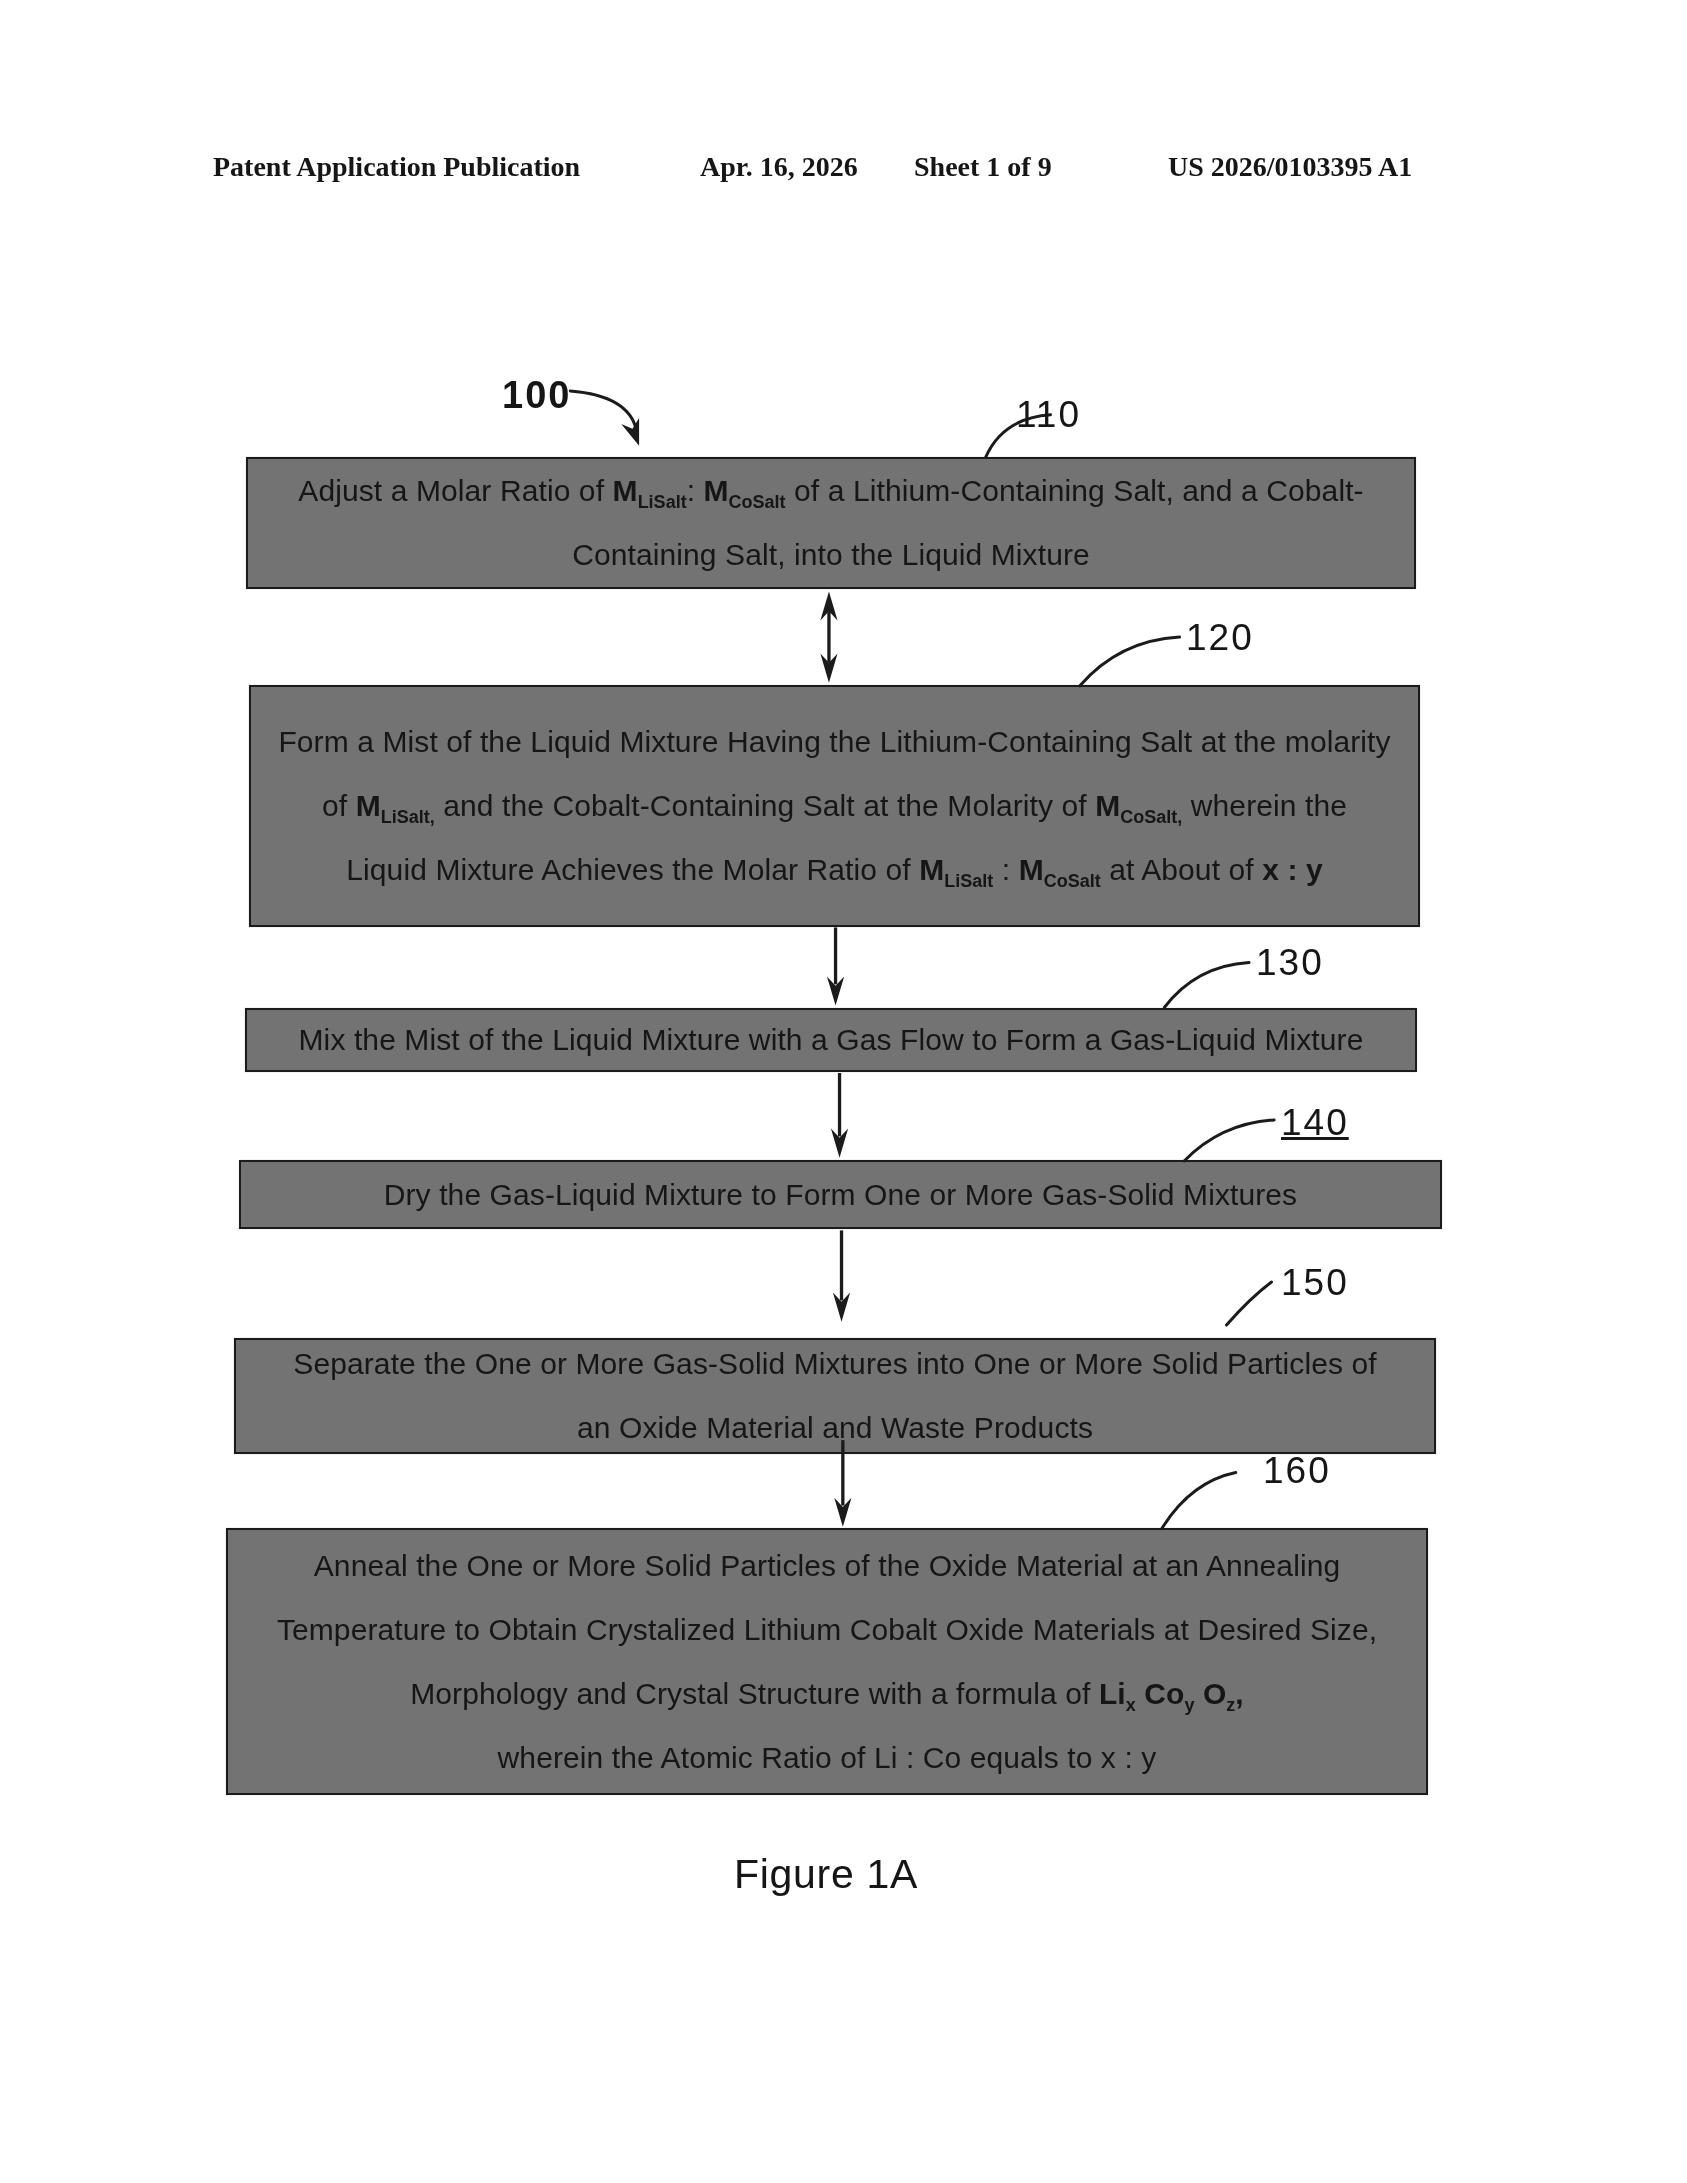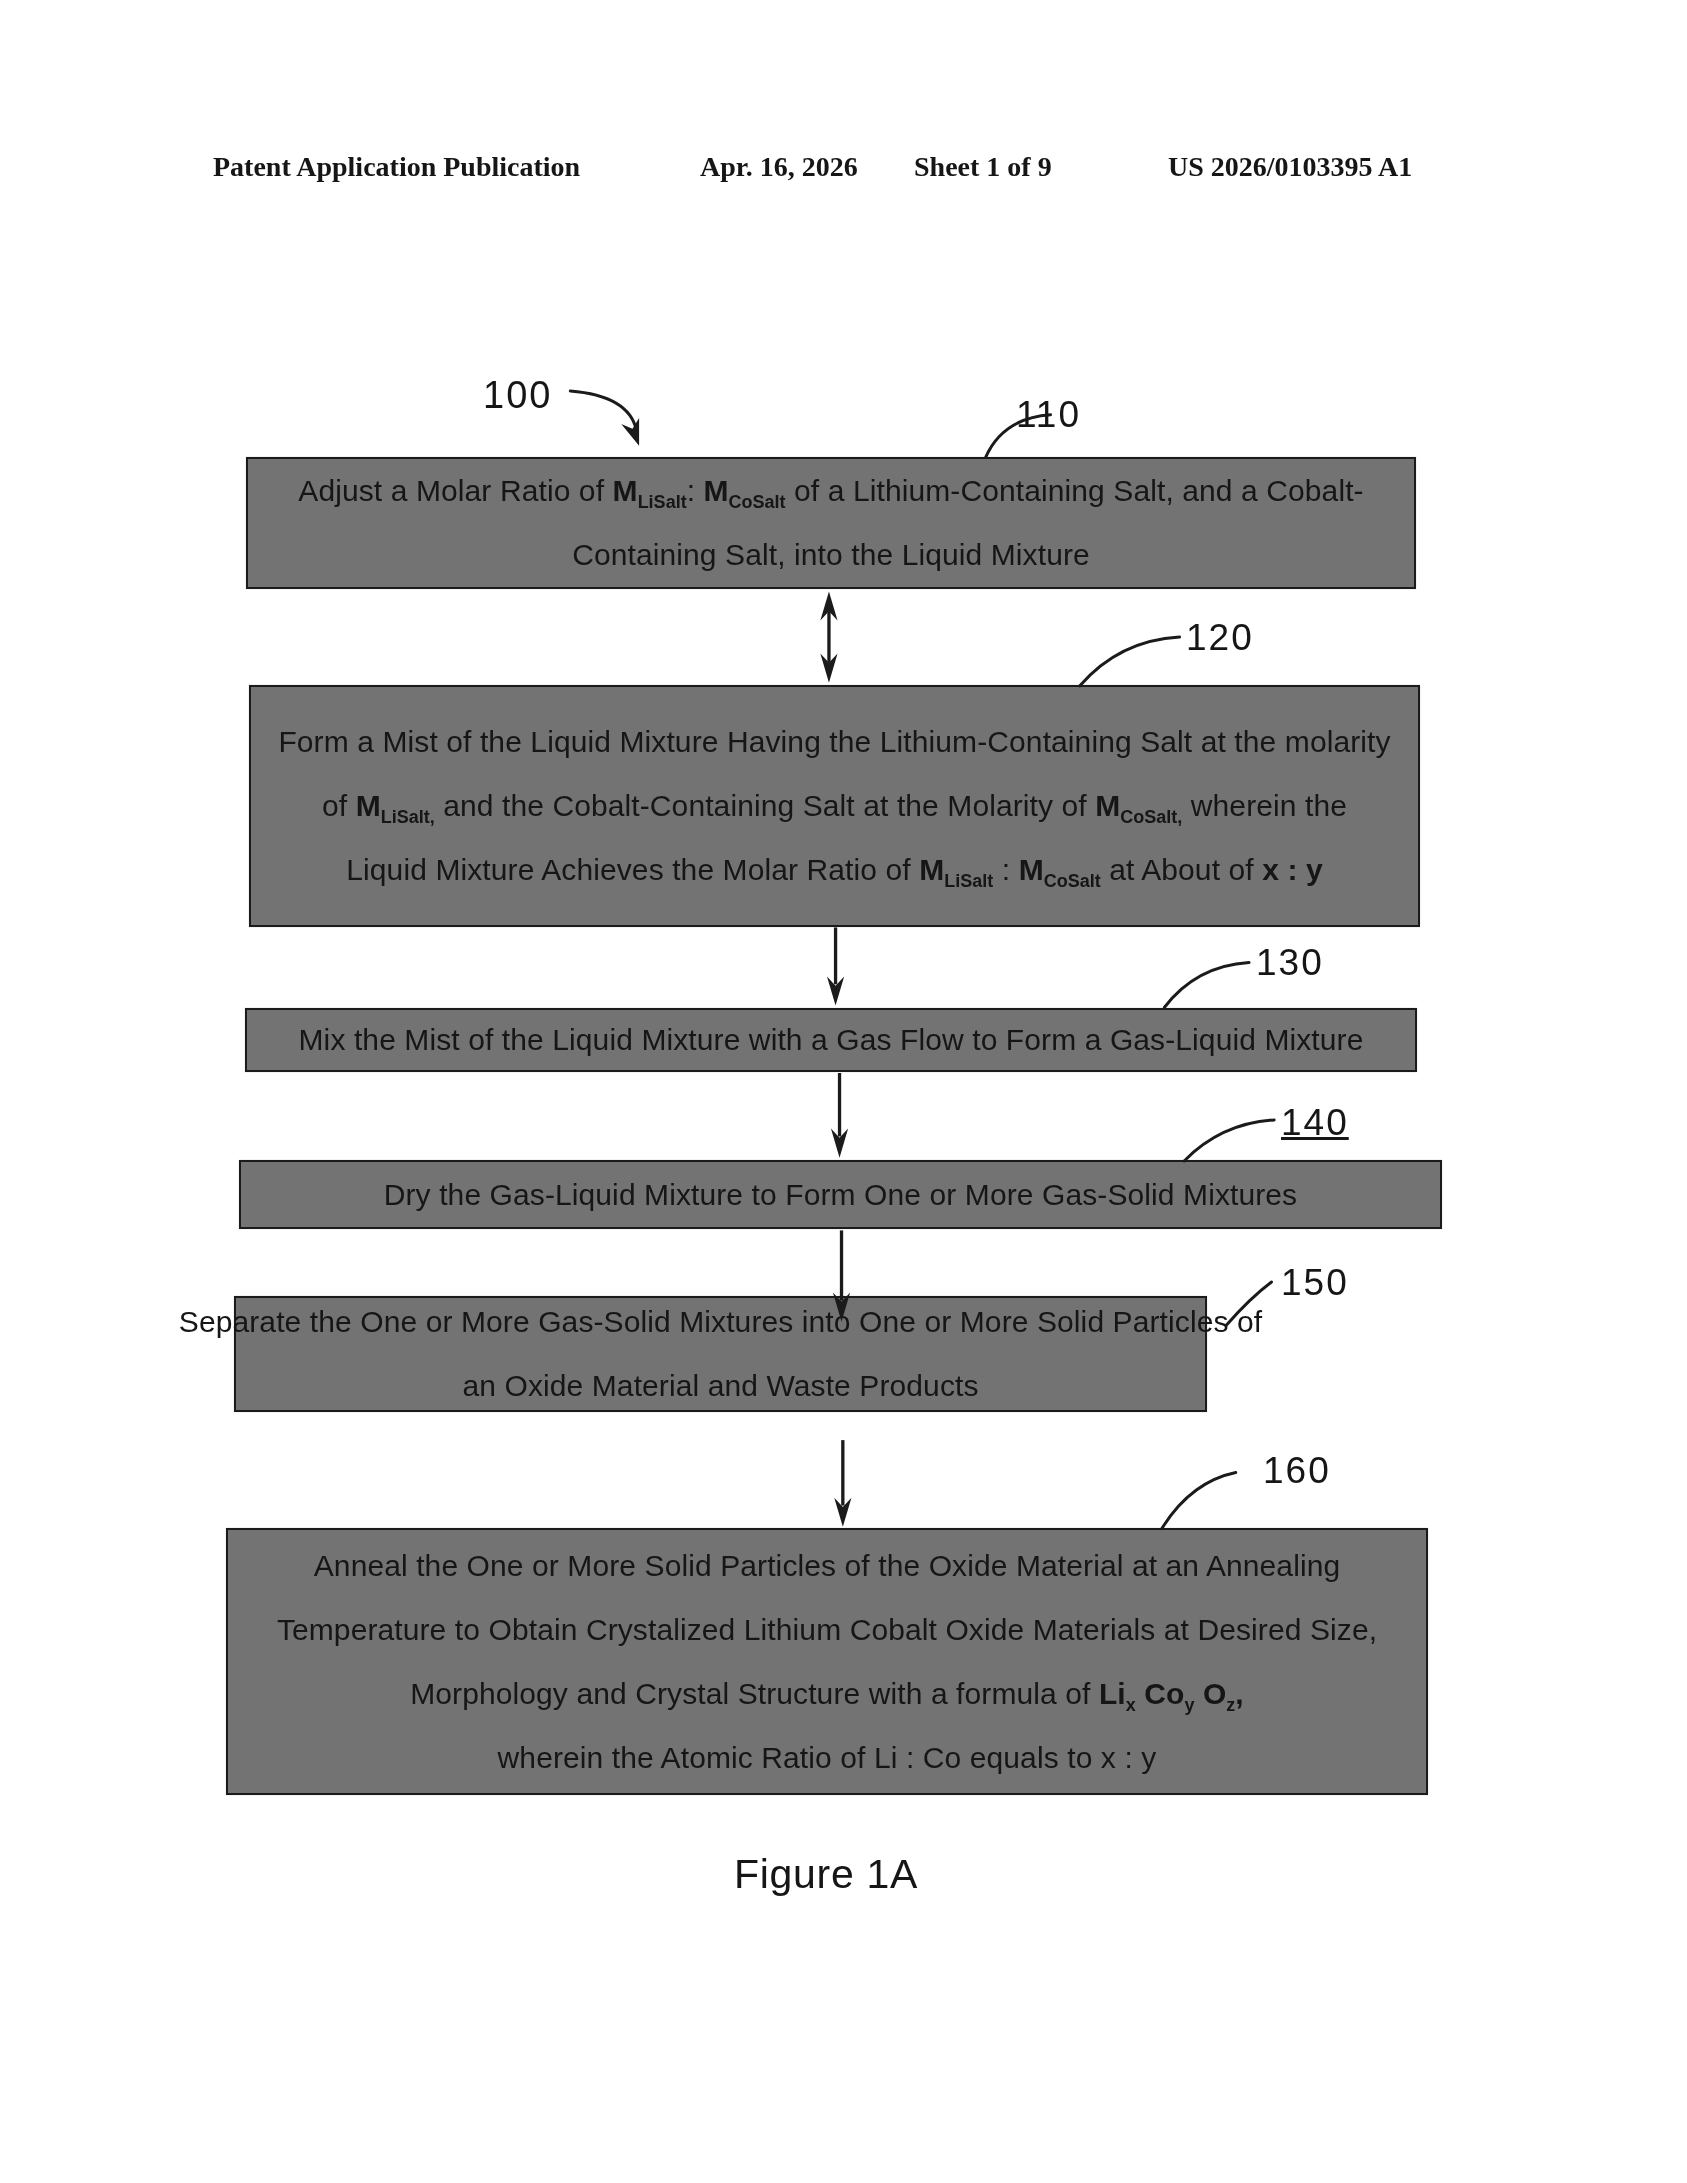--- a/index.html
+++ b/index.html
@@ -26,26 +26,26 @@
     text-align:center; font-size:30px; line-height:64px; letter-spacing:0.1px;
     box-shadow:0 0 0.7px rgba(0,0,0,.55);
     z-index:1;
   }
   .box .ln { white-space:nowrap; height:64px; }
   .box sub { font-size:60%; line-height:0; letter-spacing:0; }
   .b110 { left:246px;  top:457px;  width:1170px; height:132px; }
   .b120 { left:249px;  top:685px; width:1171px; height:242px; }
   .b130 { left:245px;  top:1008px; width:1172px; height:64px;  }
   .b140 { left:239px;  top:1160px; width:1203px; height:69px; }
-  .b150 { left:234px;  top:1296px; width:973px; height:116px; }
+  .b150 { left:234px;  top:1338px; width:1202px; height:116px; }
   .b160 { left:226px;  top:1528px; width:1202px; height:267px; }
 
   
   .ref { position:absolute; font-size:37px; letter-spacing:2px; white-space:nowrap; z-index:3; }
-  .ref-100 { left:483px;  top:374px; font-weight:normal; font-size:38px; }
+  .ref-100 { left:502px;  top:374px; font-weight:bold; font-size:38px; }
   .ref-110 { left:1016px; top:394px; }
   .ref-120 { left:1186px; top:617px; }
   .ref-130 { left:1256px; top:942px; }
   .ref-140 { left:1281px; top:1102px;text-decoration:underline; }
   .ref-150 { left:1281px; top:1262px; }
   .ref-160 { left:1263px; top:1450px; }
 
   .caption { position:absolute; left:734px; top:1851px; font-size:41px;
              letter-spacing:0.7px; z-index:1; }
 

